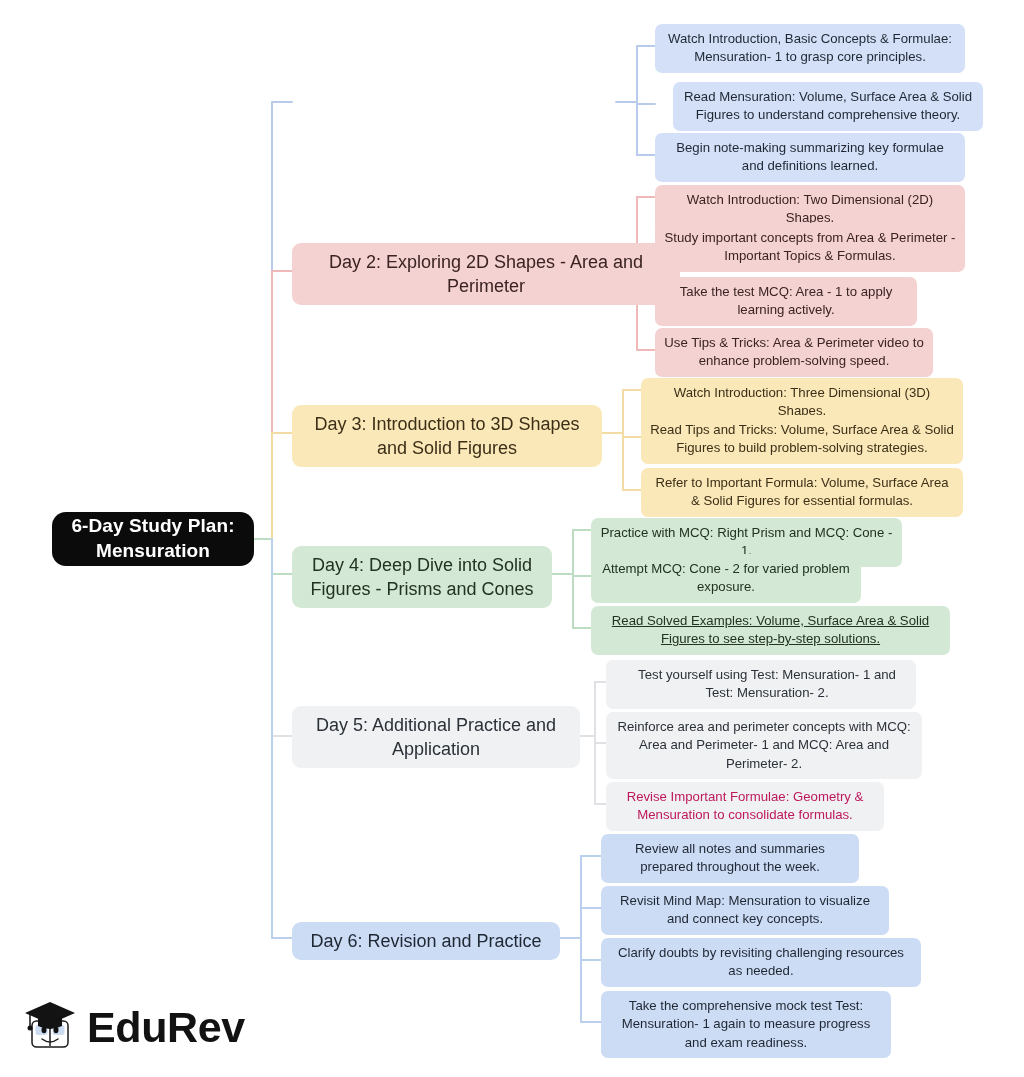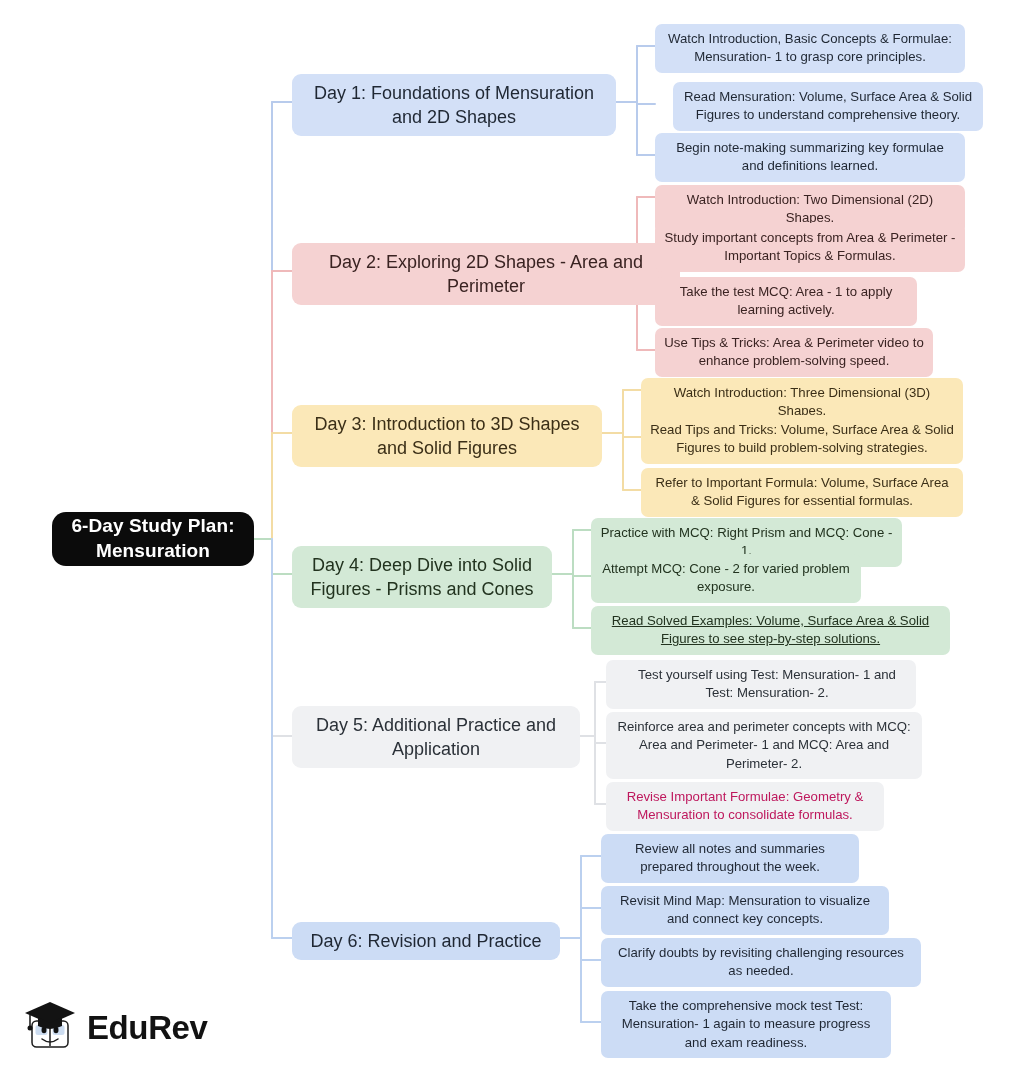--- a/index.html
+++ b/index.html
@@ -80,21 +80,21 @@
     display: flex;
     align-items: center;
     gap: 9px;
   }
   .logo-mark {
     width: 56px;
     height: 54px;
     flex: 0 0 auto;
   }
   .logo-text {
-    font-size: 33px;
+    font-size: 43px;
     font-weight: bold;
     color: #121212;
     letter-spacing: -0.4px;
     line-height: 1;
   }
 </style>
 </head>
 <body>
 
 <div id="canvas">
@@ -169,23 +169,20 @@
       <path d="M56 4 L106 26 L56 48 L6 26 Z" fill="#131313"></path>
 
       <path d="M32 34 L32 52 Q56 64 80 52 L80 34 L56 46 Z" fill="#131313"></path>
 
       <path d="M16 30 L16 52" stroke="#131313" stroke-width="3" fill="none"></path>
       <circle cx="16" cy="56" r="5" fill="#131313"></circle>
     </svg>
     <div class="logo-text">EduRev</div>
   </div>
 
-<div class="day-node" style="left: 292px; top: 74px; width: 324px; min-height: 56px; background: rgb(211, 224, 247); color: rgb(31, 39, 51);">
-      <span>Day 1: Foundations of Mensuration and 2D Shapes</span>
-    </div>
     <div class="leaf-node" style="left: 655px; top: 24px; width: 310px; min-height: 44px; background: rgb(211, 224, 247); color: rgb(31, 39, 51);">
       <span>Watch Introduction, Basic Concepts &amp; Formulae: Mensuration- 1 to grasp core principles.</span>
     </div>
     <div class="leaf-node" style="left: 655px; top: 82px; width: 310px; min-height: 44px; background: rgb(211, 224, 247); color: rgb(31, 39, 51); margin-left: 18px;">
       <span>Read Mensuration: Volume, Surface Area &amp; Solid Figures to understand comprehensive theory.</span>
     </div>
     <div class="leaf-node" style="left: 655px; top: 133px; width: 310px; min-height: 44px; background: rgb(211, 224, 247); color: rgb(31, 39, 51);">
       <span>Begin note-making summarizing key formulae and definitions learned.</span>
     </div>
     <div class="day-node" style="left: 292px; top: 243px; width: 388px; min-height: 56px; background: rgb(245, 210, 210); color: rgb(58, 35, 34);">

